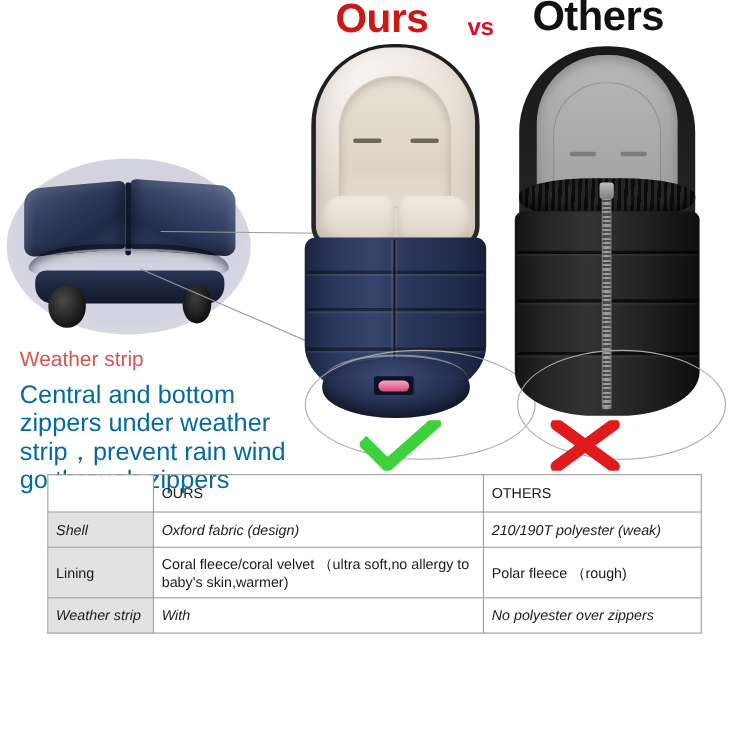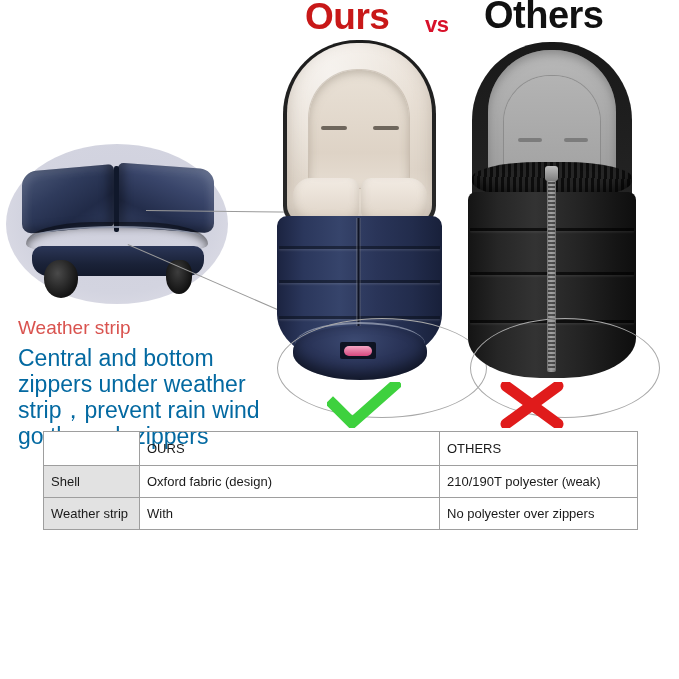--- a/index.html
+++ b/index.html
@@ -238,21 +238,21 @@
   .th-blank { background:#ffffff; }
   .th-ours, .th-others {
     text-align:center; font-weight:700; font-size:14.5px; height:34px;
   }
   .th-ours { color:#d4302a; }
   .th-others { color:#111111; }
   .cell-label { background:#e2e2e2; color:#1a1a1a; }
   .cell-ours  { color:#e0403a; }
   .cell-others{ color:#111111;margin-top:35px; }
   .r-tall td { height:46px; }
-  .r-norm td { height:32px; }
+  .r-norm td { height:32px;font-style:italic; }
 </style>
 </head>
 <body>
 
 <div class="stage">
 
   <div class="hl hl-ours">Ours</div>
   <div class="hl hl-vs">vs</div>
   <div class="hl hl-others">Others</div>
 
@@ -335,20 +335,25 @@
         <th class="th-ours">OURS</th>
         <th class="th-others">OTHERS</th>
       </tr>
     </thead>
     <tbody id="tbody">
         <tr class="r-norm">
           <td class="cell-label">Shell</td>
           <td class="cell-ours">Oxford fabric (design)</td>
           <td class="cell-others">210/190T polyester (weak)</td>
         </tr>
+        <tr class="r-tall">
+          <td class="cell-label">Lining</td>
+          <td class="cell-ours">Coral fleece/coral velvet （ultra soft,no allergy to baby's skin,warmer)</td>
+          <td class="cell-others">Polar fleece （rough)</td>
+        </tr>
         <tr class="r-norm">
           <td class="cell-label">Weather strip</td>
           <td class="cell-ours">With</td>
           <td class="cell-others">No polyester over zippers</td>
         </tr>
       </tbody>
   </table>
 
 </div>
 

